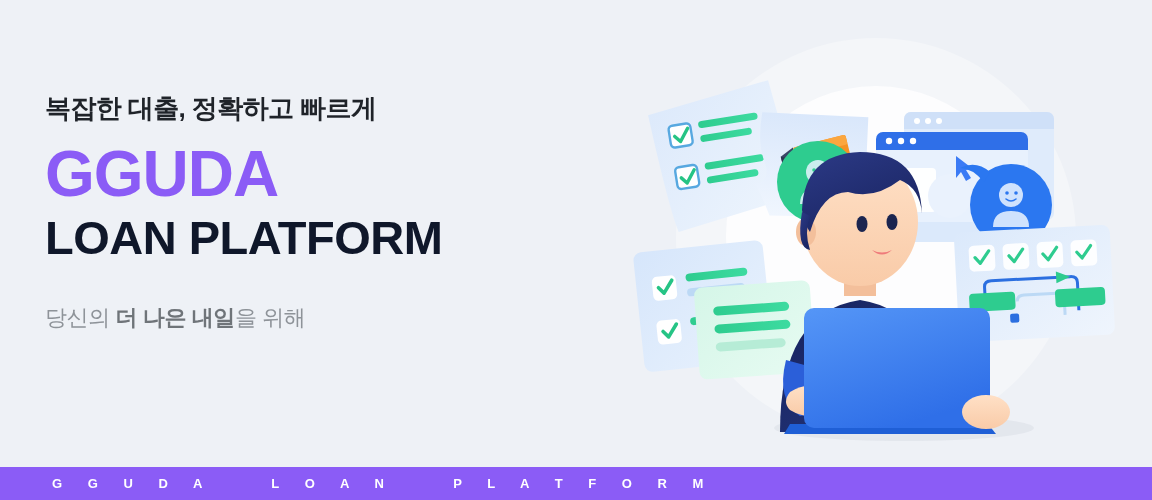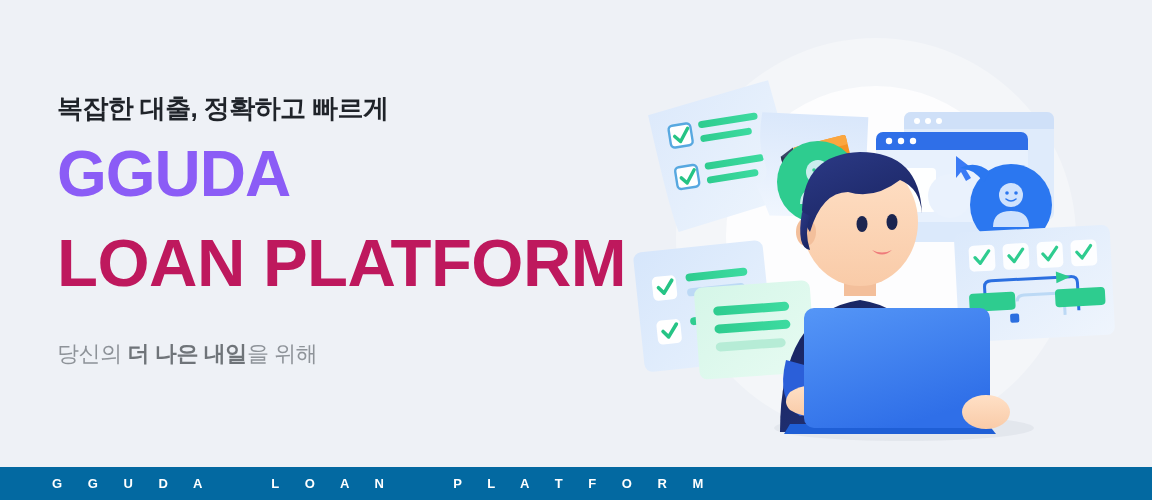--- a/index.html
+++ b/index.html
@@ -14,65 +14,65 @@
   .banner {
     position: relative;
     width: 1152px; height: 500px;
     background: #eef1f6;
     overflow: hidden;
   }
 
   
   .copy {
     position: absolute;
-    left: 57px; top: 92px;
+    left: 45px; top: 92px;
     width: 560px;
   }
   .eyebrow {
     font-size: 26px;
     font-weight: 700;
     color: #1f2329;
     letter-spacing: -0.6px;
     line-height: 1.25;
     white-space: nowrap;
   }
   .brand {
     font-size: 64px;
     font-weight: 800;
     color: #8b5cf6;
     letter-spacing: -1px;
     line-height: 1.12;
     margin-top: 14px;
     white-space: nowrap;
   }
   .product {
-    font-size: 67px;
+    font-size: 47px;
     font-weight: 700;
-    color: #be185d;
+    color: #0f172a;
     letter-spacing: -0.5px;
     line-height: 1.1;
-    margin-top: 16px;
+    margin-top: 2px;
     white-space: nowrap;
   }
   .tagline {
     margin-top: 36px;
     font-size: 22px;
     line-height: 1.6;
     color: #8e9399;
     font-weight: 500;
     letter-spacing: -0.4px;
   }
   .tagline b { color: #6f7479; font-weight: 700; }
 
   
   .strip {
     position: absolute;
     left: 0; bottom: 0;
     width: 1152px; height: 33px;
-    background: #0369a1;
+    background: #8b5cf6;
     display: flex;
     align-items: center;
   }
   .strip-text {
     margin-left: 52px;
     color: #ffffff;
     font-size: 13px;
     font-weight: 600;
     letter-spacing: 11px;
     white-space: pre;

